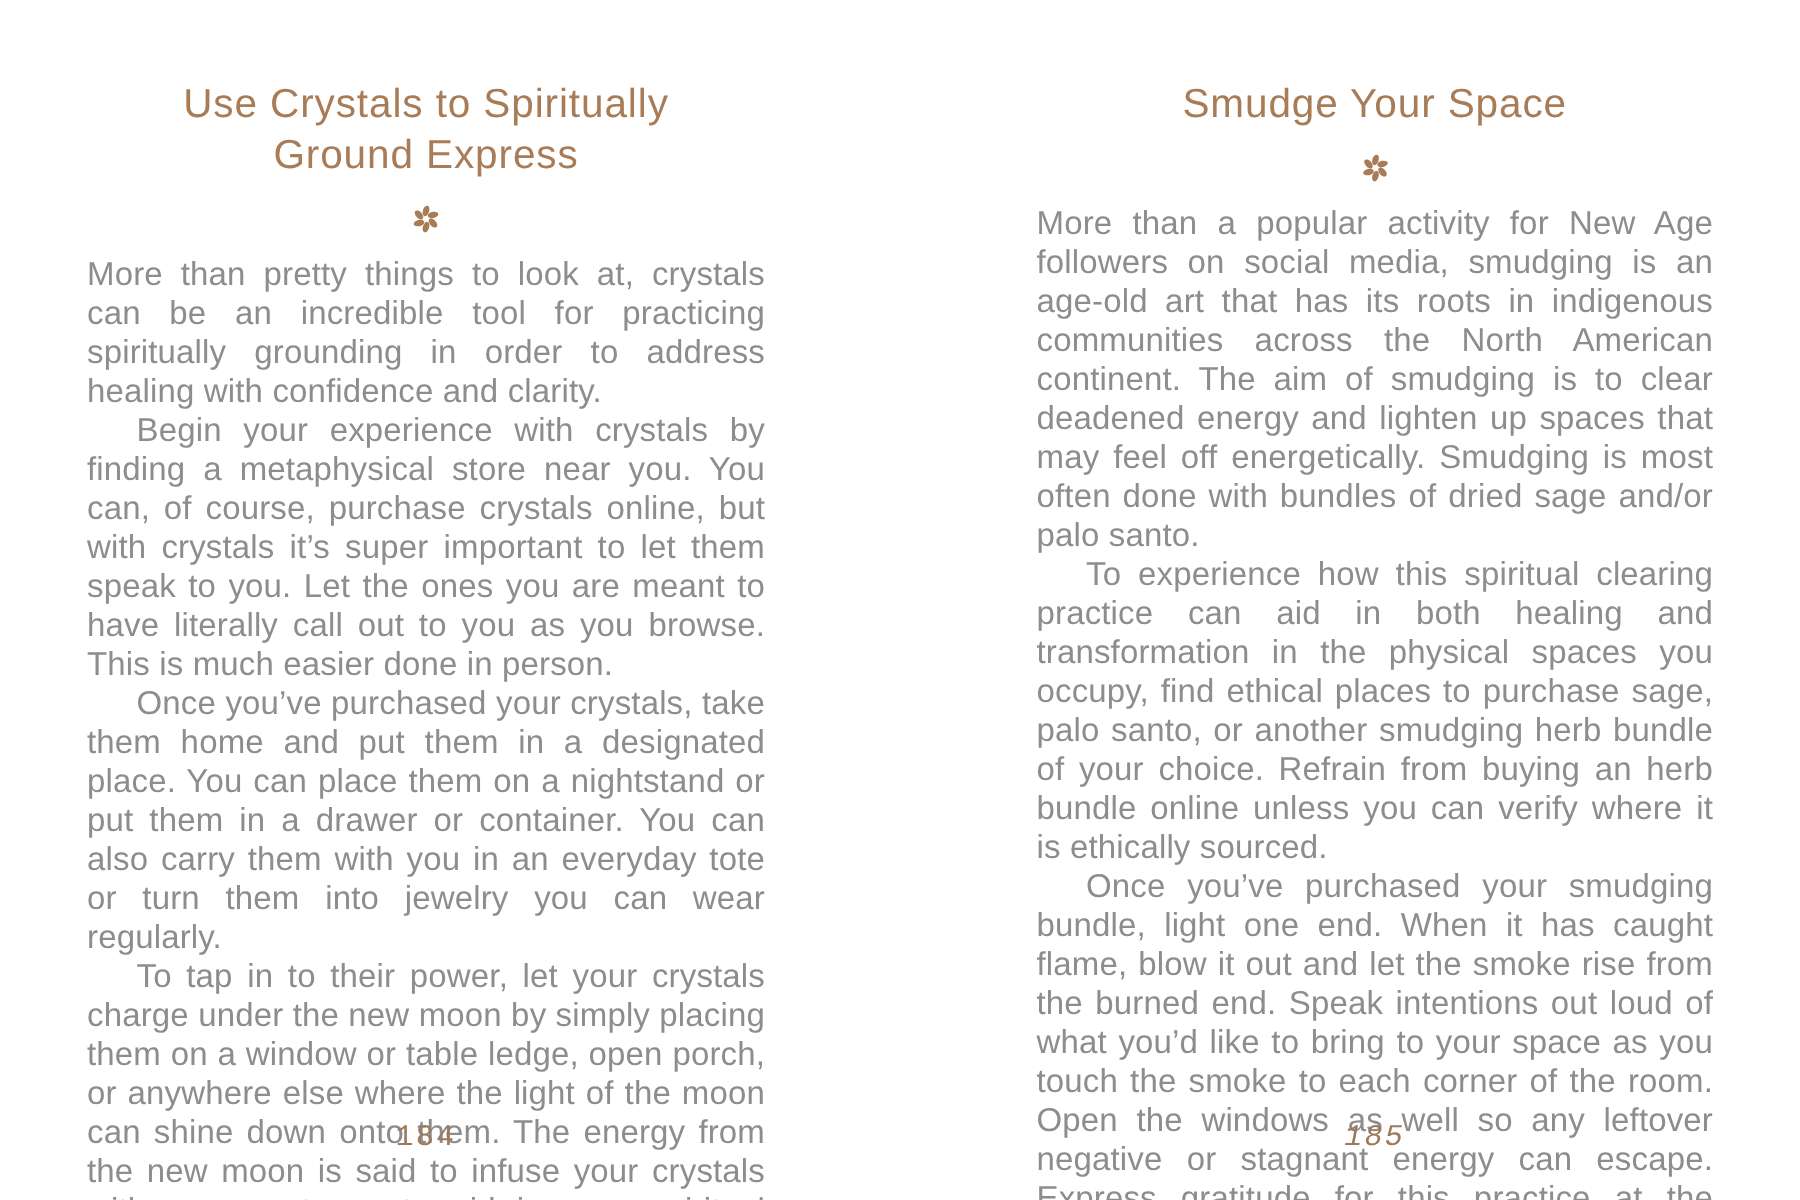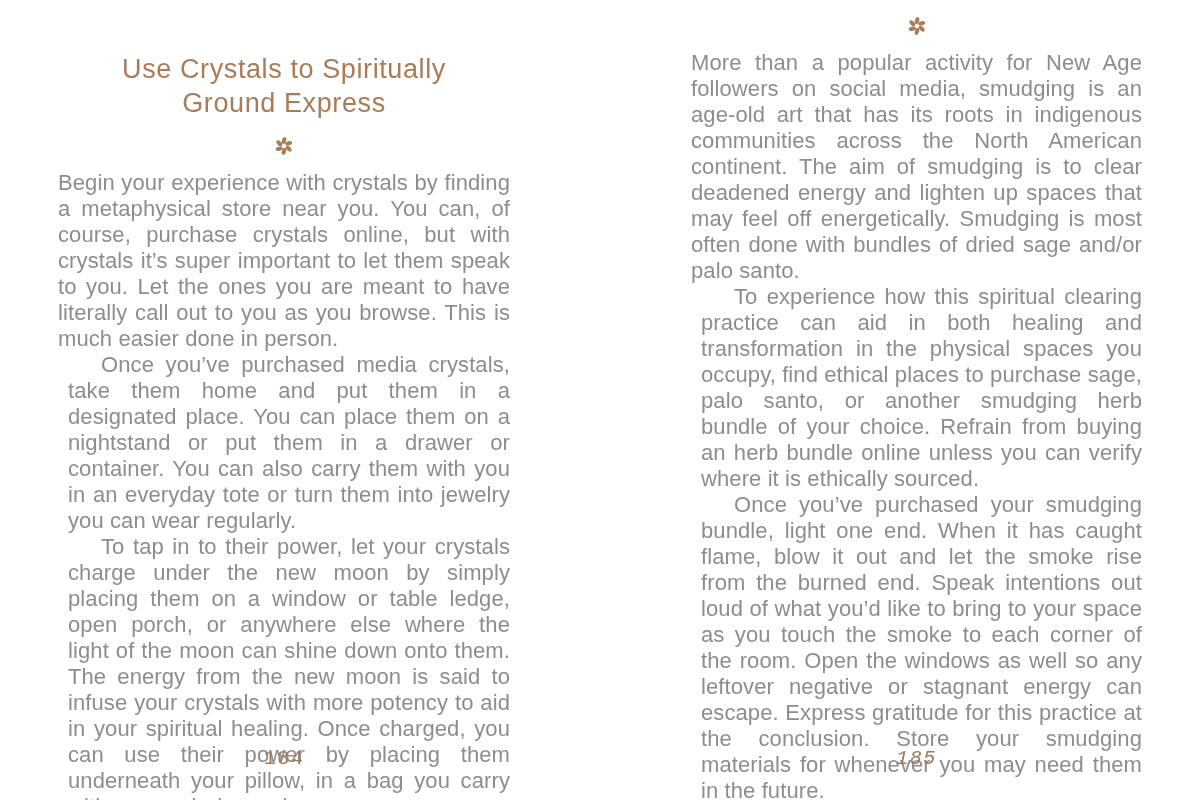--- a/index.html
+++ b/index.html
@@ -37,21 +37,21 @@
 
   .body-text {
     margin-top: 11px;
     font-size: 22px;
     line-height: 26px;
     color: var(--body-gray);
     text-align: justify;
     letter-spacing: 0.1px;
   }
   .body-text p { margin: 0; padding: 0; }
-  .body-text p + p { text-indent: 33px; margin-left: 10px; }
+  .body-text p + p { text-indent: 33px; }
 
   .page-number {
     position: absolute;
     bottom: 30px;
     text-align: center;
     font-family: "Liberation Mono", monospace;
     font-size: 20px;
     letter-spacing: 1.5px;
     color: var(--pagenum);
   }
@@ -84,28 +84,32 @@
           </g>
         <g transform="rotate(240 12 12)">
             <ellipse cx="12" cy="6.6" rx="2.1" ry="3.6" transform="rotate(18 12 6.6)"></ellipse>
           </g>
         <g transform="rotate(300 12 12)">
             <ellipse cx="12" cy="6.6" rx="2.1" ry="3.6" transform="rotate(18 12 6.6)"></ellipse>
           </g>
       </svg>
     </div>
     <div class="body-text">
+      <p>More than pretty things to look at, crystals can be an incredible tool for practicing spiritually grounding in order to address healing with confidence and clarity.</p>
       <p>Begin your experience with crystals by finding a metaphysical store near you. You can, of course, purchase crystals online, but with crystals it’s super important to let them speak to you. Let the ones you are meant to have literally call out to you as you browse. This is much easier done in person.</p>
-      <p>Once you’ve purchased media crystals, take them home and put them in a designated place. You can place them on a nightstand or put them in a drawer or container. You can also carry them with you in an everyday tote or turn them into jewelry you can wear regularly.</p>
+      <p>Once you’ve purchased your crystals, take them home and put them in a designated place. You can place them on a nightstand or put them in a drawer or container. You can also carry them with you in an everyday tote or turn them into jewelry you can wear regularly.</p>
       <p>To tap in to their power, let your crystals charge under the new moon by simply placing them on a window or table ledge, open porch, or anywhere else where the light of the moon can shine down onto them. The energy from the new moon is said to infuse your crystals with more potency to aid in your spiritual healing. Once charged, you can use their power by placing them underneath your pillow, in a bag you carry with you each day, or in your car.</p>
     </div>
     <div class="page-number">184</div>
   </div>
 
   <div class="page page-right">
+    <h1 class="chapter-title">
+      <div>Smudge Your Space</div>
+    </h1>
     <div class="ornament">
       <svg width="24" height="24" viewBox="0 0 24 24" fill="currentColor" aria-hidden="true">
         <g>
             <ellipse cx="12" cy="6.6" rx="2.1" ry="3.6" transform="rotate(18 12 6.6)"></ellipse>
           </g>
         <g transform="rotate(60 12 12)">
             <ellipse cx="12" cy="6.6" rx="2.1" ry="3.6" transform="rotate(18 12 6.6)"></ellipse>
           </g>
         <g transform="rotate(120 12 12)">
             <ellipse cx="12" cy="6.6" rx="2.1" ry="3.6" transform="rotate(18 12 6.6)"></ellipse>

